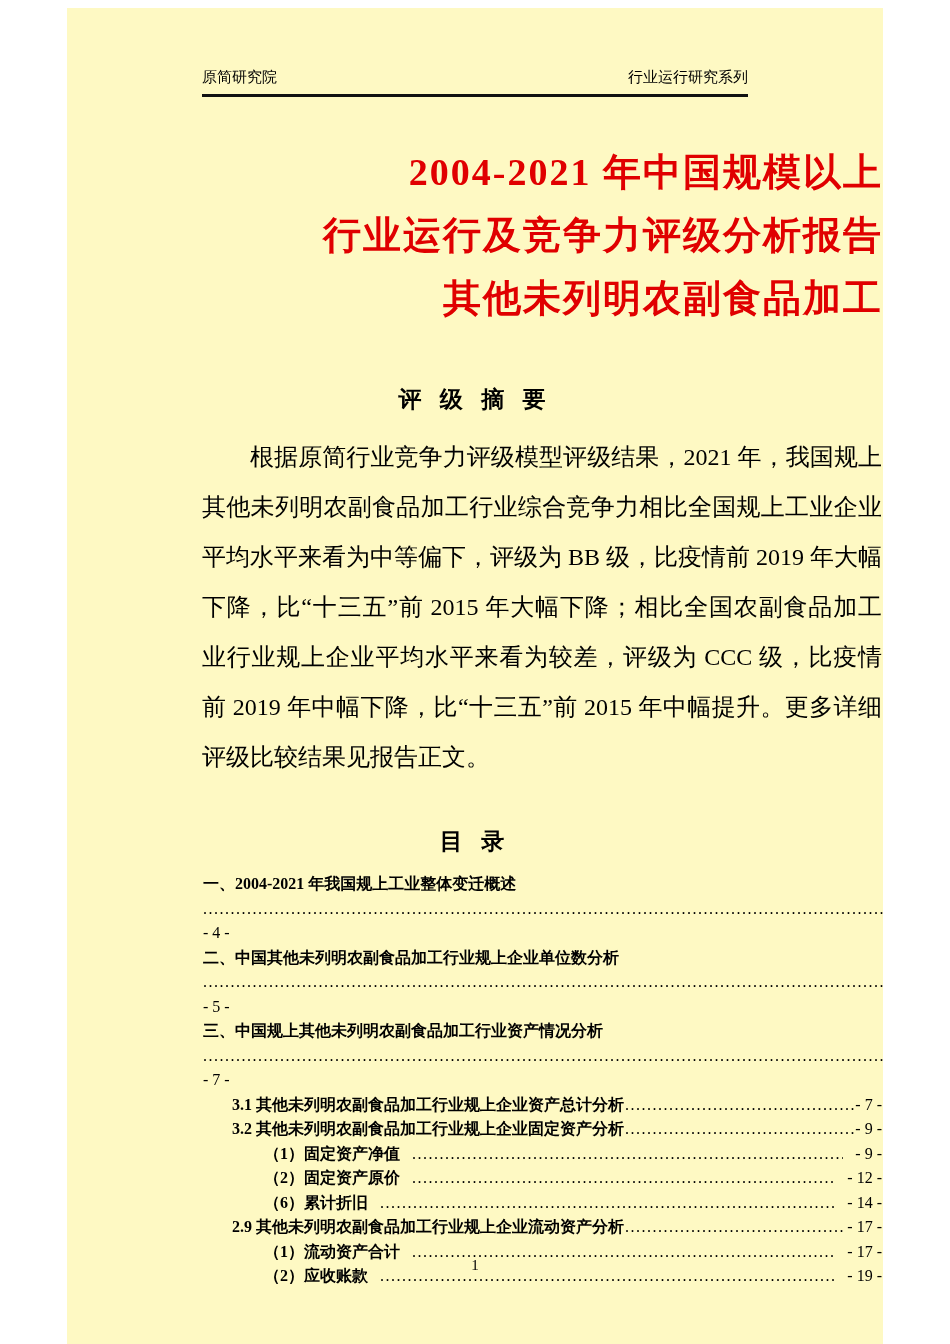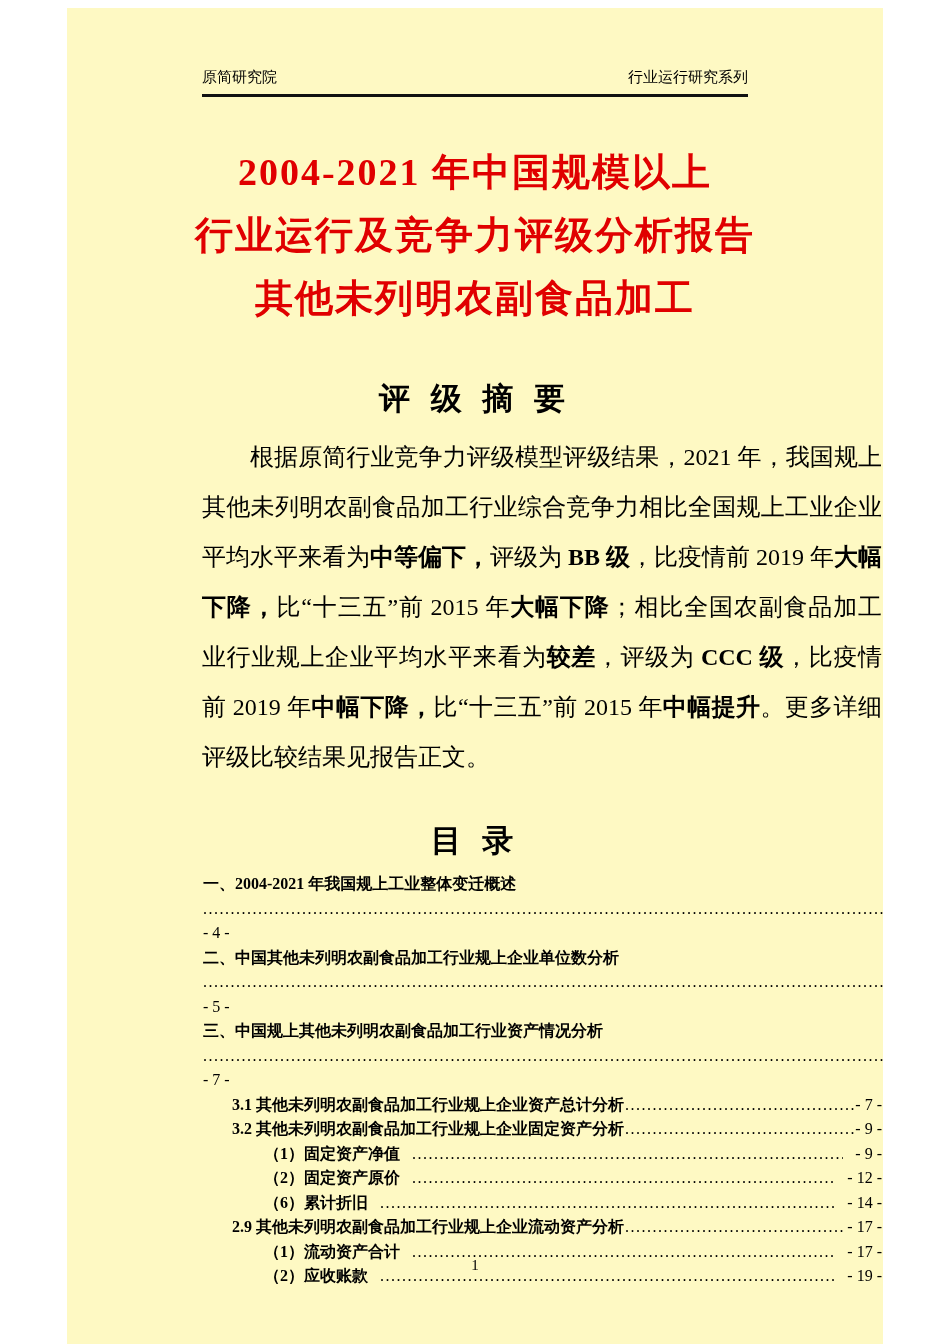--- a/index.html
+++ b/index.html
@@ -37,42 +37,43 @@
   .title {
     margin-top: 44px;
     text-align: center;
     color: var(--title-color, #e00000);
   }
   .title-line {
     font-size: 38px;
     font-weight: bold;
     line-height: 63px;
     letter-spacing: 2px;
+    text-align: right;
   }
   
   .section-heading {
     margin: 50px 0 0 0;
     text-align: center;
     font-family: "Liberation Sans", sans-serif;
-    font-size: 31px;
+    font-size: 23px;
     font-weight: bold;
     line-height: 38px;
     letter-spacing: 6px;
   }
   .toc-heading { margin-top: 40px; }
   
   .summary {
     margin: 14px 135px 0 135px;
     width: 680px;
     font-size: 24px;
     line-height: 50px;
     text-align: justify;
     text-indent: 2em;
   }
-  .summary .b { font-weight: bold; }
+  .summary .b { font-weight: normal; }
   
   .toc {
     margin: 12px 135px 0 135px;
     width: 680px;
     font-size: 16px;
   }
   .toc-row {
     display: flex;
     align-items: baseline;
     line-height: 24.5px;

